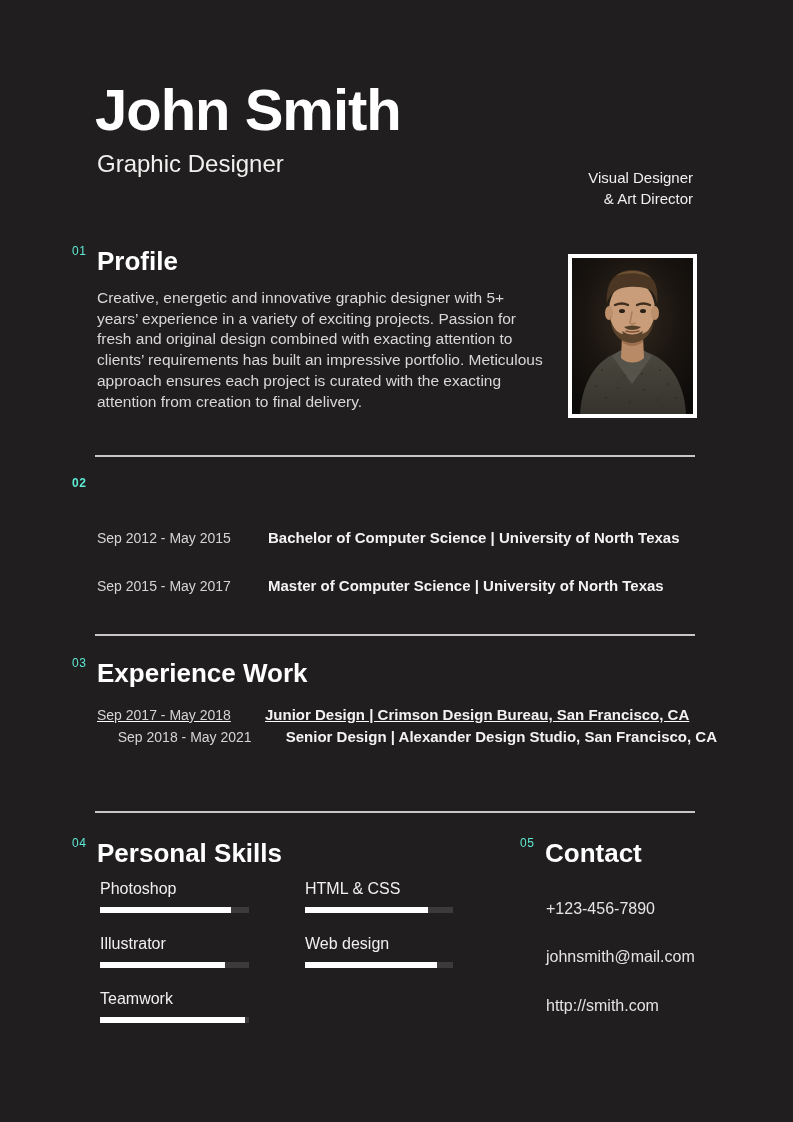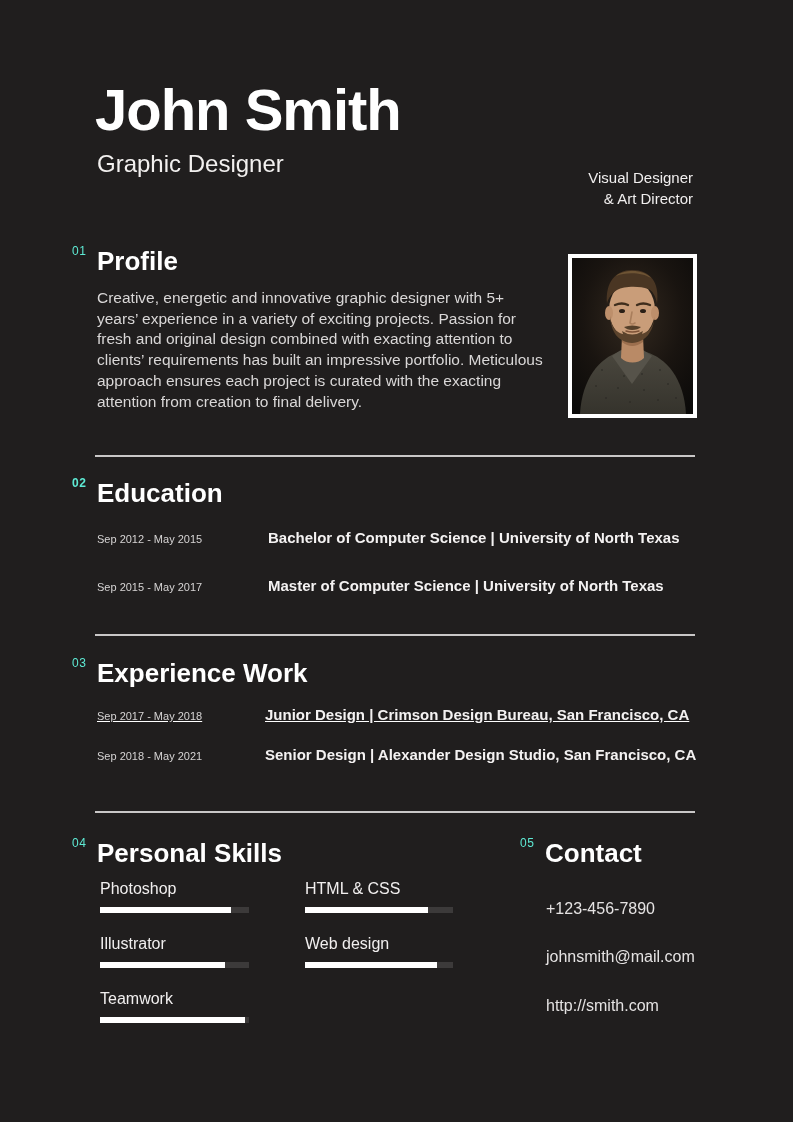--- a/index.html
+++ b/index.html
@@ -46,21 +46,21 @@
   .portrait-frame svg { display:block; width:121px; height:156px; }
   .divider {
     position:absolute; left:95px; width:600px; height:2px;
     background:#c9c7c7;
   }
   .row {
     position:absolute; left:97px; width:620px;
     display:flex; align-items:baseline;
     font-size:15px; white-space:nowrap;
   }
-  .row .period { width:152px; flex:0 0 152px; color:#d6d4d4; font-size:11px; }
+  .row .period { width:152px; flex:0 0 152px; color:#d6d4d4; font-size:14px; }
   .row.edu .detail { margin-left:19px; }
   .row.exp .detail { margin-left:16px; }
   .row .detail { font-weight:bold; color:#f4f2f2; }
   
   .skills-grid {
     position:absolute; left:100px; top:880px;
     display:grid; grid-template-columns:149px 148px;
     column-gap:56px; row-gap:22px;
   }
   .skill-label { font-size:16px; color:#f1efef; margin-bottom:9px; }
@@ -144,39 +144,38 @@
       <path d="M52,69 Q60,66 69,69 Q66,72 60,72 Q55,72 52,69 Z" fill="#55402a"></path>
       <path d="M50,73 Q60,80 71,73 Q69,82 60,82 Q52,82 50,73 Z" fill="#5b432c"></path>
 
       <path d="M54,73 Q60,75 67,73" stroke="#7c5136" stroke-width="1.4" fill="none" stroke-linecap="round"></path>
     </svg>
   </div>
 
   <div class="divider" style="top:455px;"></div>
 
   <div class="sec-num" style="left:72px; top:476px;font-weight:bold;">02</div>
-  <div class="sec-head" style="left:97px; top:478px;">Education</div>
   <div class="row edu" style="top:529px;">
     <span class="period">Sep 2012 - May 2015</span>
     <span class="detail">Bachelor of Computer Science | University of North Texas</span>
   </div>
   <div class="row edu" style="top:577px;">
     <span class="period">Sep 2015 - May 2017</span>
     <span class="detail">Master of Computer Science | University of North Texas</span>
   </div>
 
   <div class="divider" style="top:634px;"></div>
 
   <div class="sec-num" style="left:72px; top:656px;">03</div>
   <div class="sec-head" style="left:97px; top:658px;">Experience Work</div>
   <div class="row exp" style="top:706px;text-decoration:underline;">
     <span class="period">Sep 2017 - May 2018</span>
     <span class="detail">Junior Design | Crimson Design Bureau, San Francisco, CA</span>
   </div>
-  <div class="row exp" style="top:746px;">
+  <div class="row exp" style="top:728px;justify-content:flex-end;">
     <span class="period">Sep 2018 - May 2021</span>
     <span class="detail">Senior Design | Alexander Design Studio, San Francisco, CA</span>
   </div>
 
   <div class="divider" style="top:811px;"></div>
 
   <div class="sec-num" style="left:72px; top:836px;">04</div>
   <div class="sec-head" style="left:97px; top:838px;">Personal Skills</div>
 
   <div class="skills-grid">

